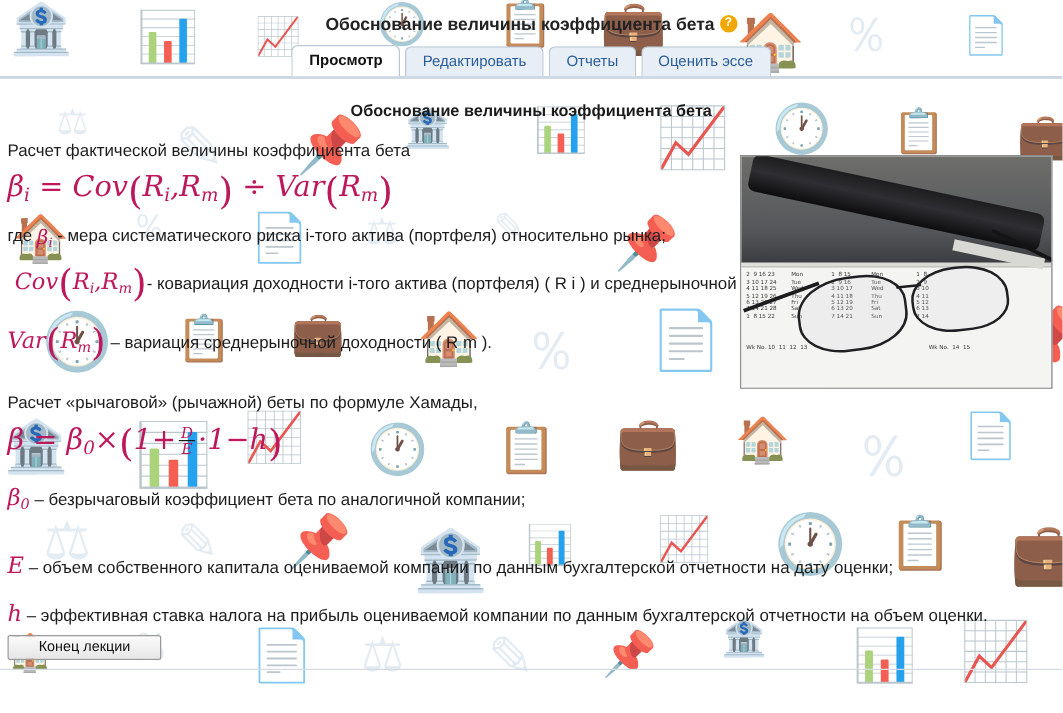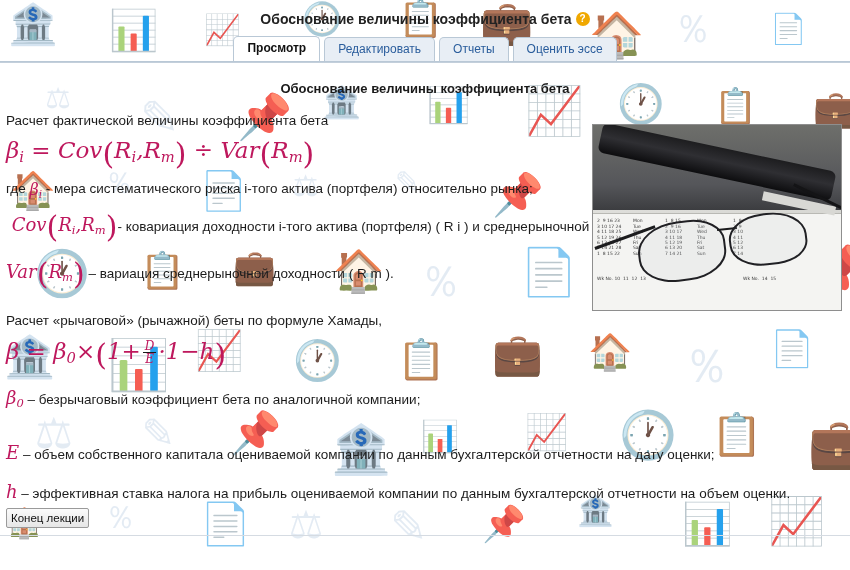--- a/index.html
+++ b/index.html
@@ -257,21 +257,21 @@
     bottom: 42px;
     z-index: 4;
   }
   #end-lecture-button {
     font-family: "Liberation Sans", sans-serif;
     font-size: 11.5px;
     color: #111;
     background: linear-gradient(180deg,#fbfbfb,#e6e6e6);
     border: 1px solid #9a9a9a;
     border-radius: 2px;
-    padding: 3px 4px;
+    padding: 3px 24px;
     cursor: pointer;
   }
   #bottom-rule {
     position: absolute;
     left: 0; right: 0; bottom: 34px;
     border-top: 1px solid #d5dbe2;
   }
 </style>
 </head>
 <body>

